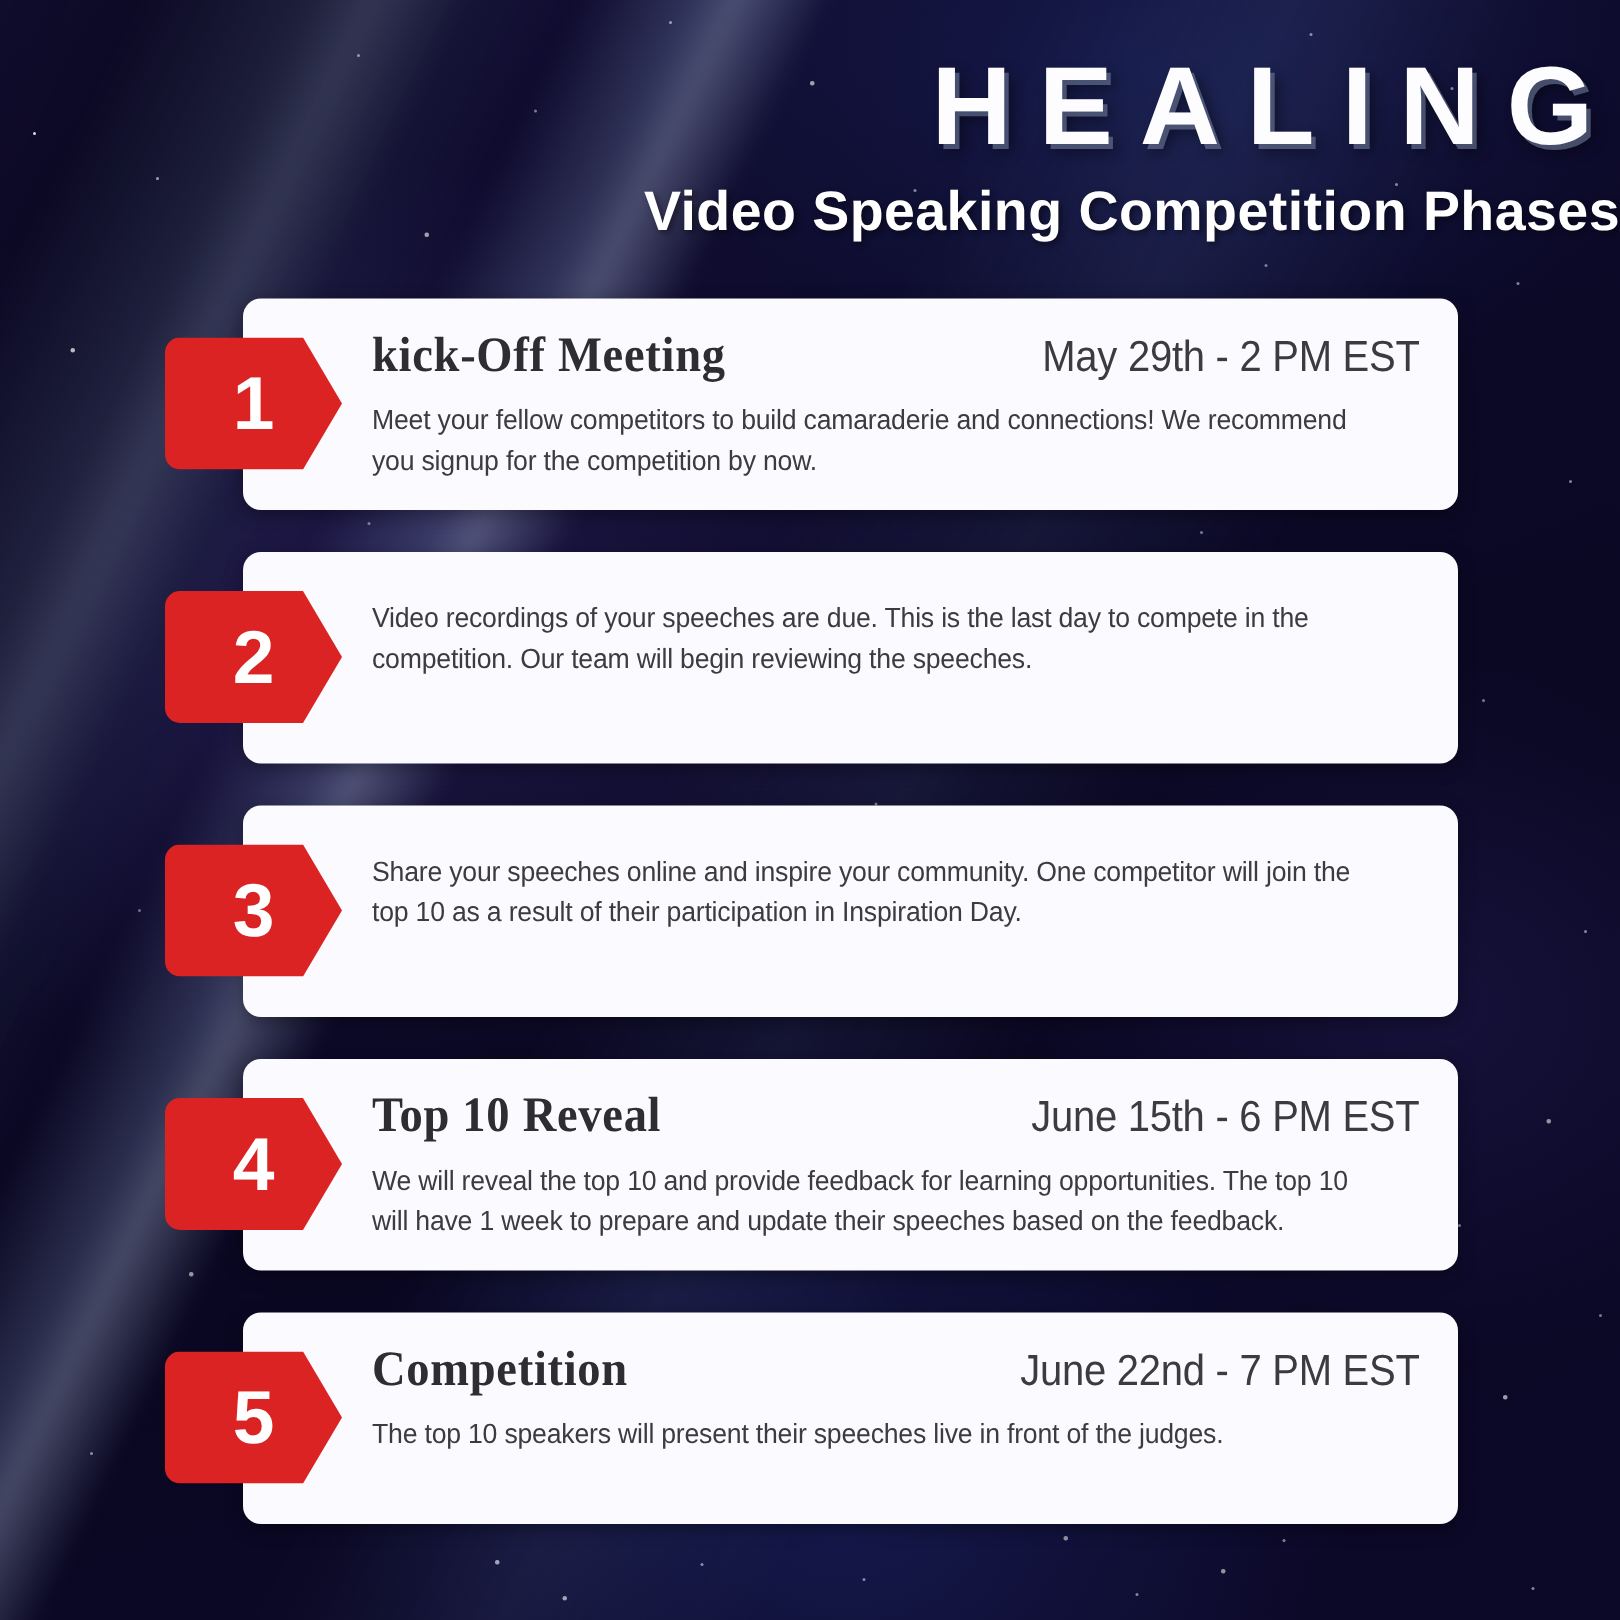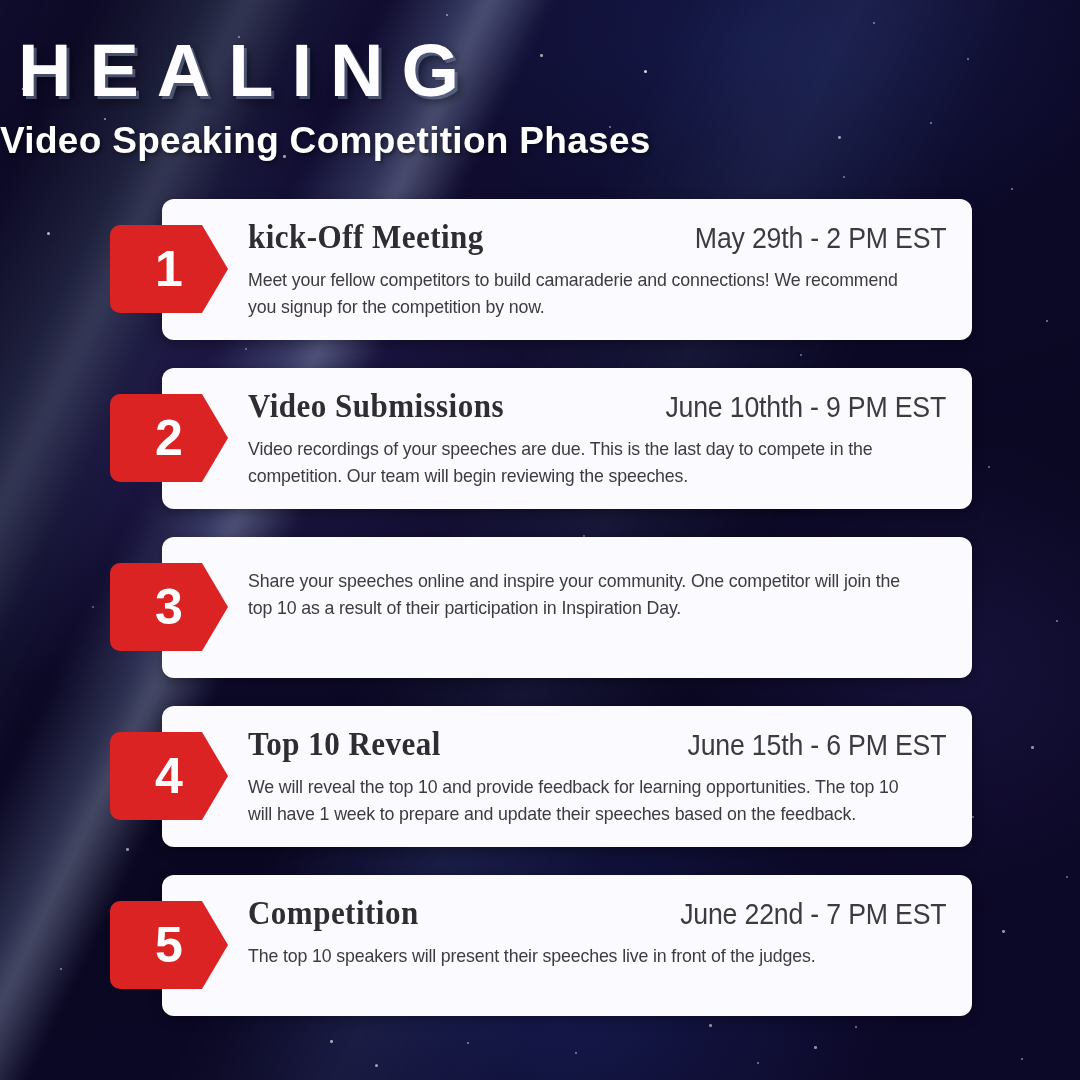--- a/index.html
+++ b/index.html
@@ -45,21 +45,21 @@
   }
   .beam-e{
     left:-180px;top:-200px;width:230px;height:1700px;
     transform:rotate(26deg);
     background:linear-gradient(90deg,rgba(255,255,255,0) 0%,rgba(130,160,220,.12) 55%,rgba(255,255,255,0) 100%);
     filter:blur(8px);
   }
   .stars{position:absolute;inset:0;pointer-events:none;}
   .st{position:absolute;border-radius:50%;background:#fff;}
 
-  .header{position:absolute;left:0;top:0;width:1080px;text-align:left;}
+  .header{position:absolute;left:0;top:0;width:1080px;text-align:right;}
   .main-title{
     margin:0;padding-top:32px;
     font-family:"Liberation Sans",sans-serif;
     font-weight:bold;font-size:74px;color:#fdfdff;
     letter-spacing:18px;text-indent:18px;line-height:1.05;
     text-shadow:3px 3px 0 rgba(120,135,170,.55), 5px 5px 9px rgba(0,0,0,.45);
   }
   .sub-title{
     margin:0;padding-top:10px;
     font-family:"Liberation Sans",sans-serif;
@@ -213,24 +213,20 @@
         <div class="badge">
           <svg width="118" height="88" viewBox="0 0 118 88">
             <path d="M10 0 H92 L118 44 L92 88 H10 A10 10 0 0 1 0 78 V10 A10 10 0 0 1 10 0 Z" fill="#DC2323"></path>
           </svg>
           <div class="badge-num">1</div>
         </div>
       </div>
       <div class="row">
         <div class="card">
           <div class="card-inner">
-            <div class="card-head">
-              <div class="ph-title">Video Submissions</div>
-              <div class="ph-date">June 10thth - 9 PM EST</div>
-            </div>
             <div class="ph-desc">Video recordings of your speeches are due. This is the last day to compete in the competition. Our team will begin reviewing the speeches.</div>
           </div>
         </div>
         <div class="badge">
           <svg width="118" height="88" viewBox="0 0 118 88">
             <path d="M10 0 H92 L118 44 L92 88 H10 A10 10 0 0 1 0 78 V10 A10 10 0 0 1 10 0 Z" fill="#DC2323"></path>
           </svg>
           <div class="badge-num">2</div>
         </div>
       </div>

